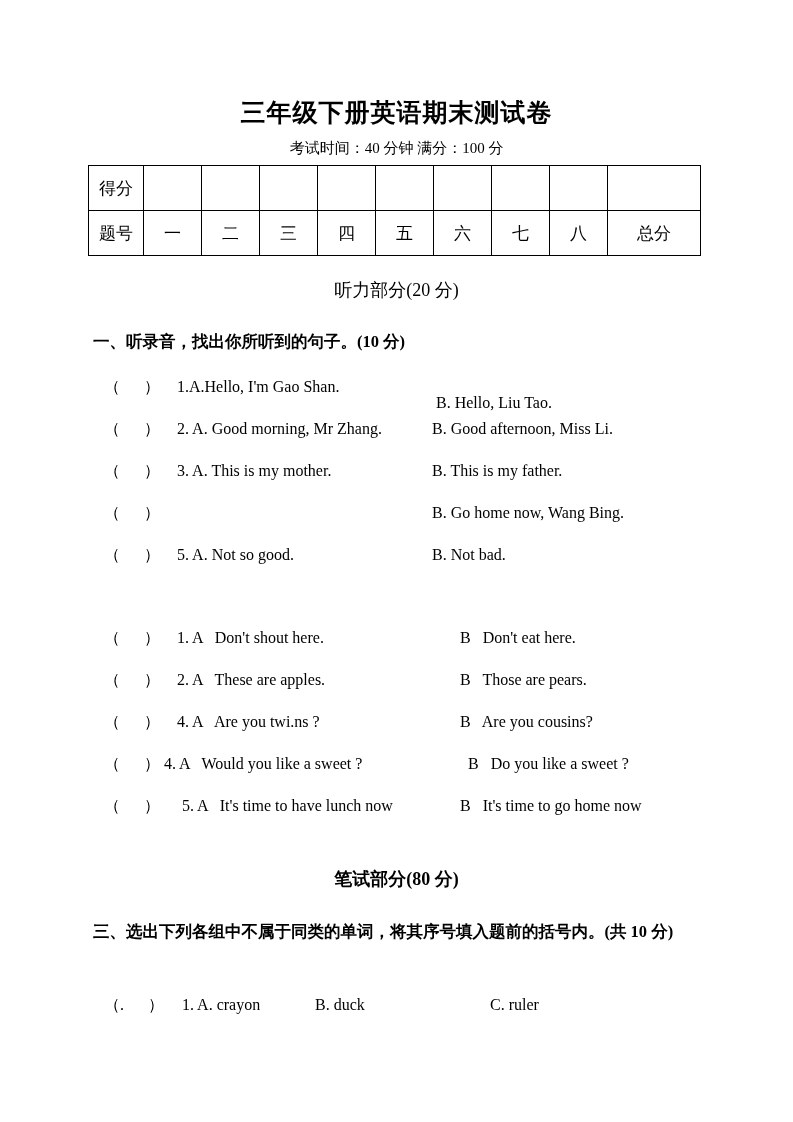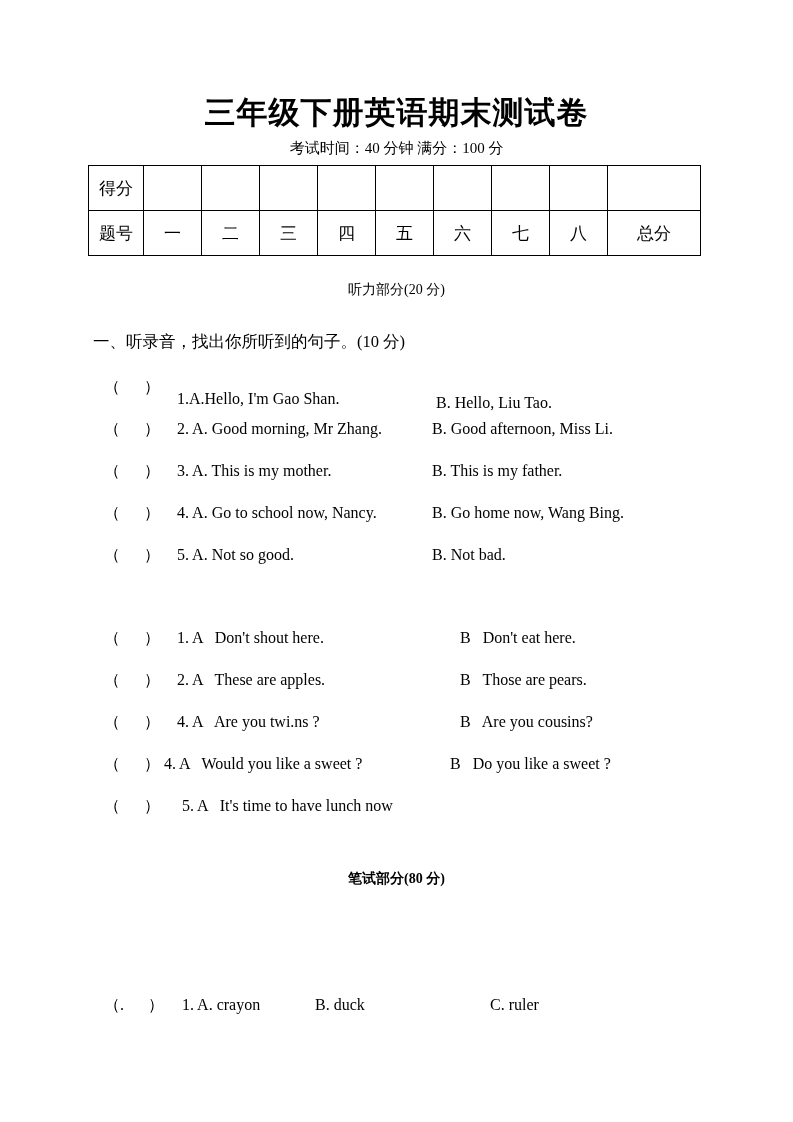--- a/index.html
+++ b/index.html
@@ -22,21 +22,21 @@
     height: 1122px;
   }
 
   
   .doc-title {
     position: absolute;
     left: 0;
     top: 96px;
     width: 793px;
     text-align: center;
-    font-size: 31px;
+    font-size: 25px;
     font-weight: bold;
     letter-spacing: 1px;
     line-height: 34px;
   }
   .doc-subtitle {
     position: absolute;
     left: 0;
     top: 138px;
     width: 793px;
     text-align: center;
@@ -64,32 +64,32 @@
   .col-label  { width: 54px; }
   .col-num    { width: 57px; }
   .col-total  { width: 92px; }
 
   
   .part-header {
     position: absolute;
     left: 0;
     width: 793px;
     text-align: center;
-    font-size: 14px;
+    font-size: 18px;
     line-height: 26px;
   }
   .part-header.bold { font-weight: bold; }
 
   
   .section-heading {
     position: absolute;
     left: 93px;
     width: 615px;
     font-size: 16.5px;
-    font-weight: normal;
+    font-weight: bold;
     line-height: 43px;
   }
 
   
   .q-row {
     position: absolute;
     font-size: 16px;
     line-height: 22px;
     white-space: pre;
   }
@@ -147,39 +147,38 @@
     </tr>
   </tbody>
     </table>
 
   <div class="part-header" style="top:277px;">听力部分(20 分)</div>
 
   <div class="section-heading" style="top:320px;">一、听录音，找出你所听到的句子。(10 分)</div>
 
   <div class="q-row" style="left:104px; top:376px; width:600px;">
     <span class="q-paren">（      ）</span>
-    <span class="q-a" style="left:73px;margin-top:12px;">1.A.Hello, I'm Gao Shan.</span>
+    <span class="q-a" style="left:73px;">1.A.Hello, I'm Gao Shan.</span>
     <span class="q-b" style="left:332px;margin-top:16px;">B. Hello, Liu Tao.</span>
   </div>
 
   <div class="q-row" style="left:104px; top:418px; width:600px;">
     <span class="q-paren">（      ）</span>
     <span class="q-a" style="left:73px;">2. A. Good morning, Mr Zhang.</span>
     <span class="q-b" style="left:328px;">B. Good afternoon, Miss Li.</span>
   </div>
 
   <div class="q-row" style="left:104px; top:460px; width:600px;">
     <span class="q-paren">（      ）</span>
     <span class="q-a" style="left:73px;">3. A. This is my mother.</span>
     <span class="q-b" style="left:328px;">B. This is my father.</span>
   </div>
 
   <div class="q-row" style="left:104px; top:502px; width:600px;">
     <span class="q-paren">（      ）</span>
-    <span class="q-a" style="left:73px;">4. A. Go to school now, Nancy.</span>
     <span class="q-b" style="left:328px;">B. Go home now, Wang Bing.</span>
   </div>
 
   <div class="q-row" style="left:104px; top:544px; width:600px;">
     <span class="q-paren">（      ）</span>
     <span class="q-a" style="left:73px;">5. A. Not so good.</span>
     <span class="q-b" style="left:328px;">B. Not bad.</span>
   </div>
 
 
@@ -197,30 +196,32 @@
 
   <div class="q-row" style="left:104px; top:711px; width:600px;">
     <span class="q-paren">（      ）</span>
     <span class="q-a" style="left:73px;">4. A   Are you twi.ns ?</span>
     <span class="q-b" style="left:356px;">B   Are you cousins?</span>
   </div>
 
   <div class="q-row" style="left:104px; top:753px; width:600px;">
     <span class="q-paren">（      ）</span>
     <span class="q-a" style="left:60px;">4. A   Would you like a sweet ?</span>
-    <span class="q-b" style="left:346px;">B   Do you like a sweet ?</span>
+    <span class="q-b" style="left:364px;">B   Do you like a sweet ?</span>
   </div>
 
   <div class="q-row" style="left:104px; top:795px; width:600px;">
     <span class="q-paren">（      ）</span>
     <span class="q-a" style="left:78px;">5. A   It's time to have lunch now</span>
+    <span class="q-b" style="left:356px;">B   It's time to go home now</span>
   </div>
 
   <div class="part-header bold" style="top:866px;">笔试部分(80 分)</div>
 
+  <div class="section-heading" style="top:910px; line-height:44px;">三、选出下列各组中不属于同类的单词，将其序号填入题前的括号内。(共 10 分)</div>
 
   <div class="q-row" style="left:104px; top:994px; width:600px;">
     <span class="q-paren">（.      ）</span>
     <span class="q-a" style="left:78px;">1. A. crayon</span>
     <span class="q-b" style="left:211px;">B. duck</span>
     <span class="q-c" style="left:386px;">C. ruler</span>
   </div>
 
 </div>
 

